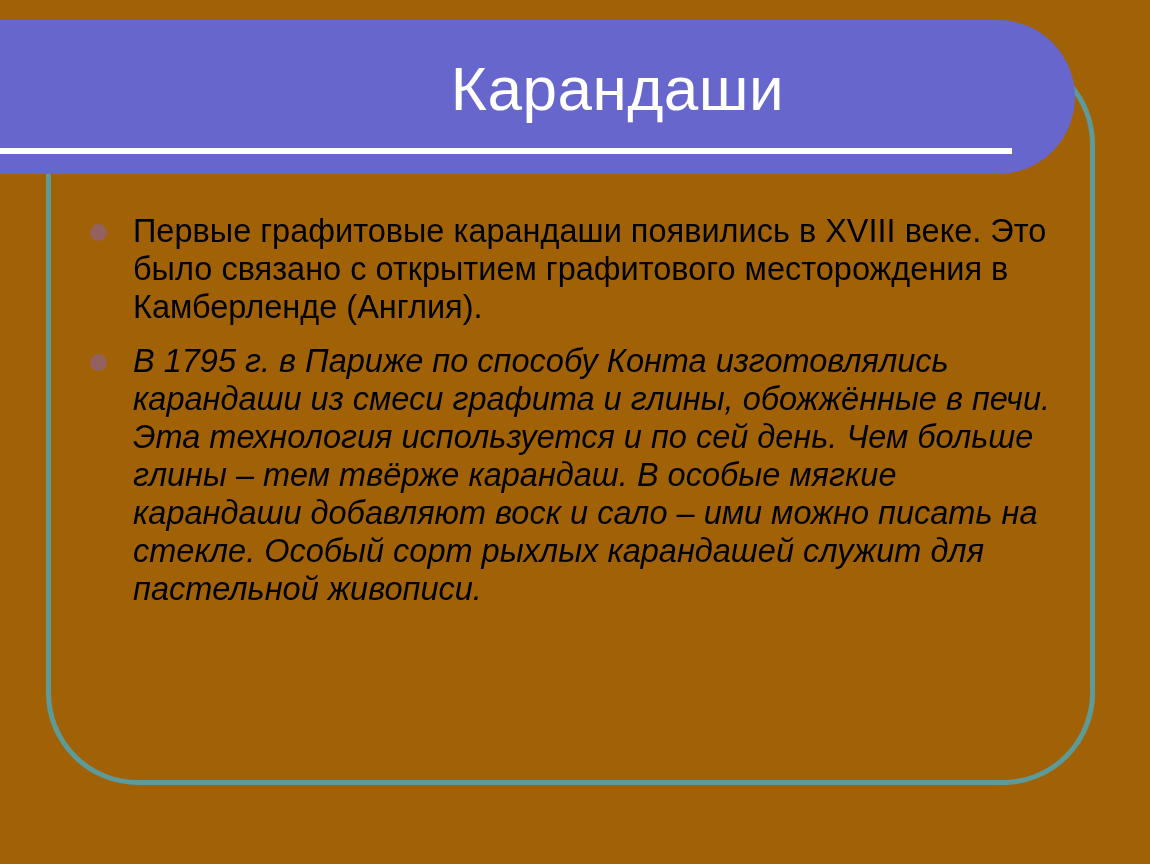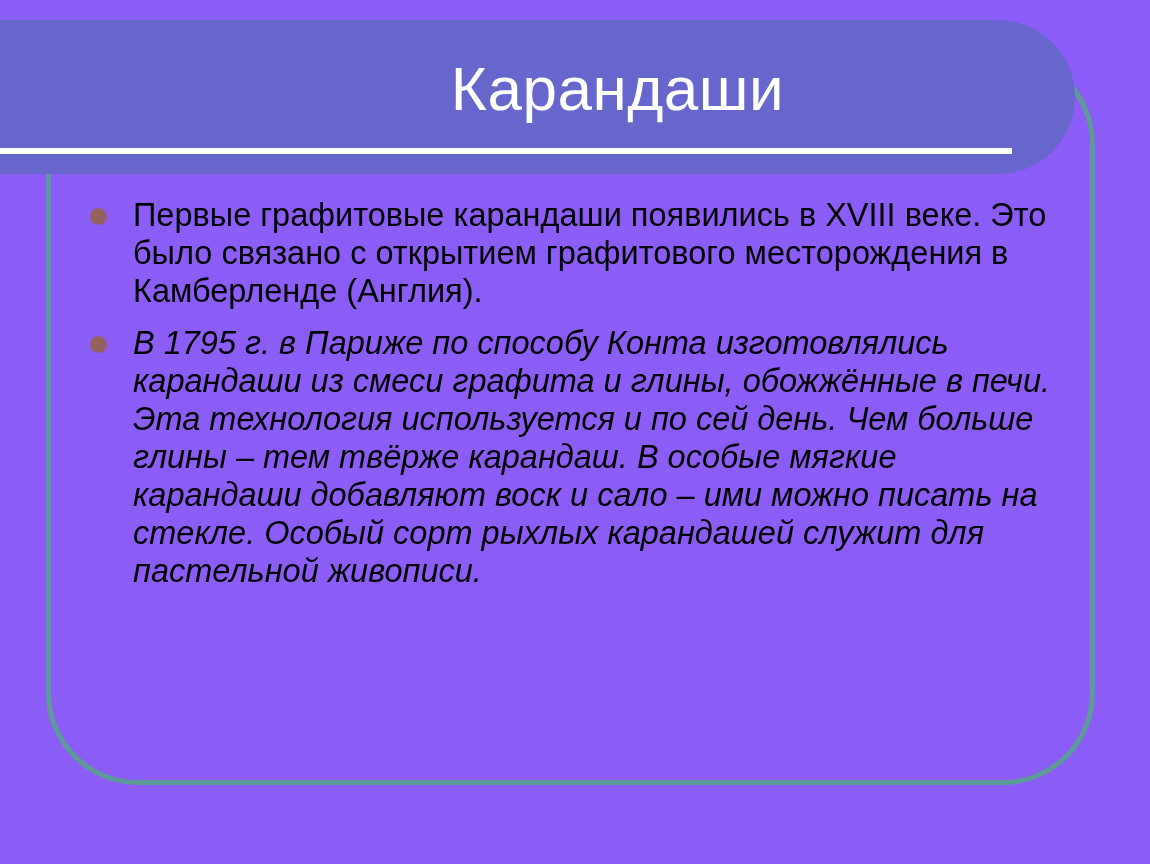--- a/index.html
+++ b/index.html
@@ -14,21 +14,21 @@
     overflow: hidden;
     font-family: "Liberation Sans", "DejaVu Sans", sans-serif;
     position: relative;
   }
 
   .slide {
     position: absolute;
     inset: 0;
     width: 1150px;
     height: 864px;
-    background: #8b5cf6;
+    background: #a16207;
   }
 
   
   .content-frame {
     position: absolute;
     left: 46px;
     top: 52px;
     width: 1049px;
     height: 733px;
     border: 5px solid #5d9b9b;
@@ -87,21 +87,21 @@
     left: 78px;
     top: 196px;
     width: 990px;
     z-index: 4;
   }
 
   .bullet-item {
     position: relative;
     display: block;
     padding-left: 55px;
-    margin: 0 0 14px 0;
+    margin: 16px 0 14px 0;
     color: #000000;
     font-size: 32.5px;
     line-height: 38px;
     text-align: left;
   }
 
   .bullet-item:last-child {
     margin-bottom: 0;
     font-style: italic;
   }

